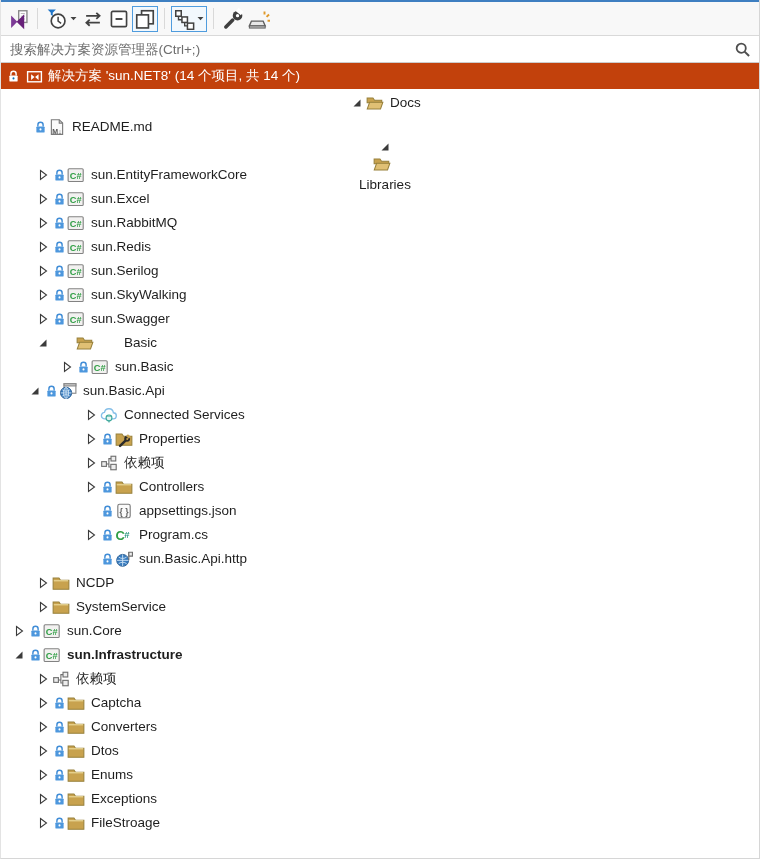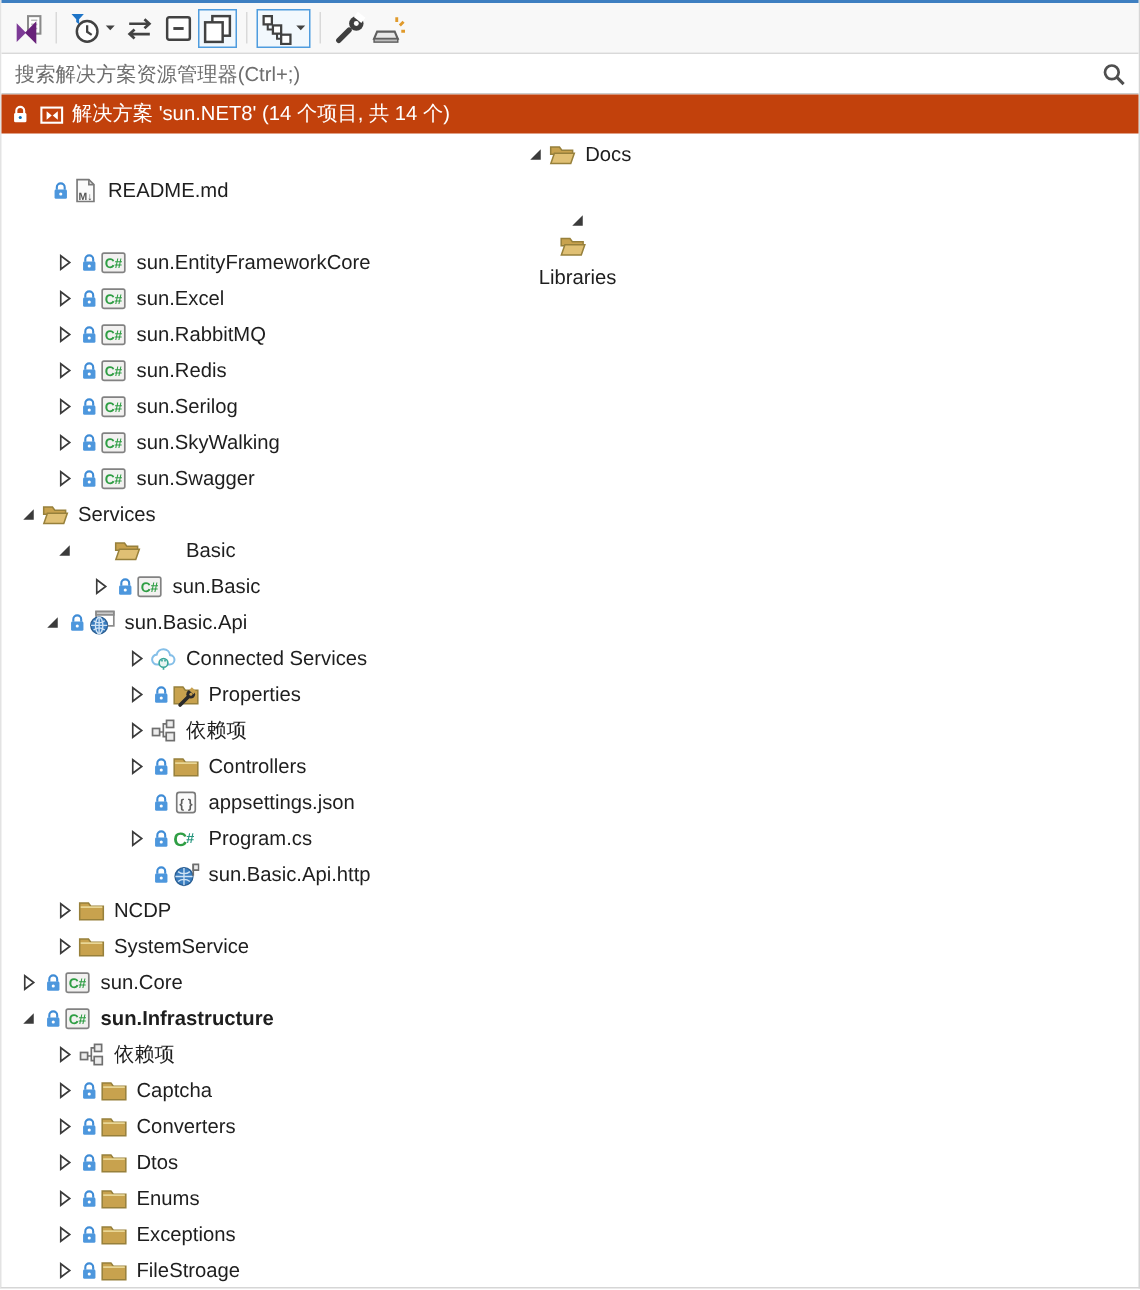--- a/index.html
+++ b/index.html
@@ -349,34 +349,20 @@
           </svg>
         </span>
         <span class="slot-icon">
           <svg width="18" height="18" viewBox="0 0 16 16" xmlns="http://www.w3.org/2000/svg">
             <rect x="1" y="2.4" width="13.4" height="11.4" rx="1" fill="#f2f1f0" stroke="#828282" stroke-width="1"></rect>
             <text x="7.7" y="11.2" font-size="8.2" font-weight="bold" fill="#2f9e44" text-anchor="middle" font-family="Liberation Sans,sans-serif">C#</text>
           </svg>
         </span>
         <span class="label">sun.Swagger</span>
       </div>
-      <div class="row" style="padding-left: 10px;">
-        <span class="slot-exp">
-          <svg width="16" height="16" viewBox="0 0 16 16" xmlns="http://www.w3.org/2000/svg">
-            <path d="M11.5 4.5v7h-7z" fill="#3b3b3b"></path>
-          </svg>
-        </span>
-        <span class="slot-icon">
-          <svg width="18" height="18" viewBox="0 0 16 16" xmlns="http://www.w3.org/2000/svg">
-            <path d="M1 3.6h5.2l1.4 1.9H14v2.3H1z" fill="#c8a24e" stroke="#97803b" stroke-width="0.9"></path>
-            <path d="M3.2 7.3H15l-2.1 6H1.1z" fill="#e0c074" stroke="#97803b" stroke-width="0.9"></path>
-          </svg>
-        </span>
-        <span class="label">Services</span>
-      </div>
       <div class="row" style="padding-left: 34px; gap: 24px;">
         <span class="slot-exp">
           <svg width="16" height="16" viewBox="0 0 16 16" xmlns="http://www.w3.org/2000/svg">
             <path d="M11.5 4.5v7h-7z" fill="#3b3b3b"></path>
           </svg>
         </span>
         <span class="slot-icon">
           <svg width="18" height="18" viewBox="0 0 16 16" xmlns="http://www.w3.org/2000/svg">
             <path d="M1 3.6h5.2l1.4 1.9H14v2.3H1z" fill="#c8a24e" stroke="#97803b" stroke-width="0.9"></path>
             <path d="M3.2 7.3H15l-2.1 6H1.1z" fill="#e0c074" stroke="#97803b" stroke-width="0.9"></path>

